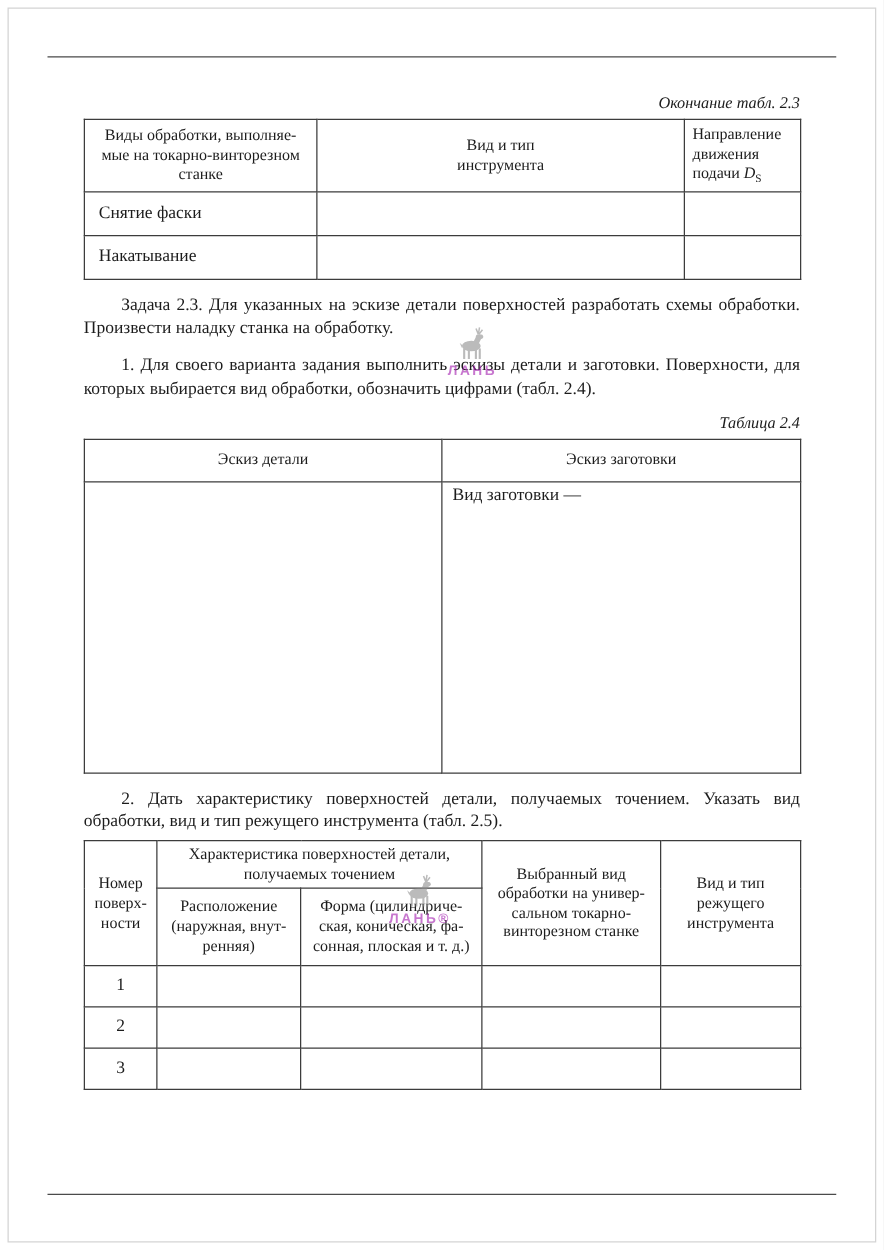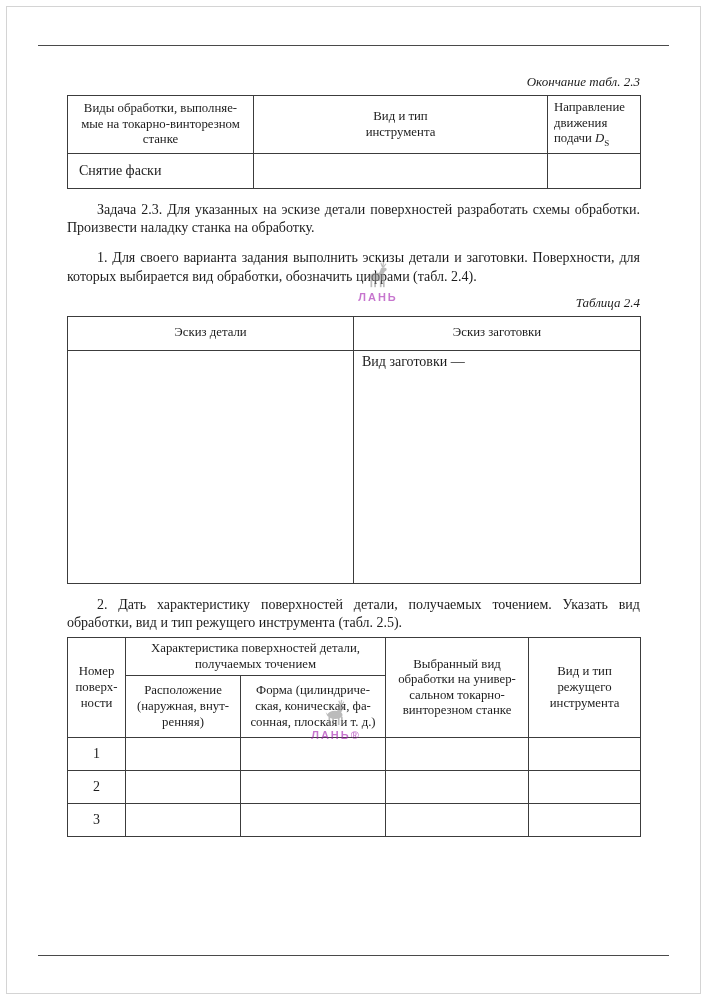--- a/index.html
+++ b/index.html
@@ -115,20 +115,25 @@
         <th class="center pre">Вид и тип
 инструмента</th>
         <th class="left pre"><span>Направление
 движения
 подачи</span> <i class="var">D</i><sub>S</sub></th>
       </tr>
     </thead>
     <tbody>
       <tr>
         <td class="opname">Снятие фаски</td>
+        <td></td>
+        <td></td>
+      </tr>
+      <tr>
+        <td class="opname">Накатывание</td>
         <td></td>
         <td></td>
       </tr>
     </tbody>
   </table>
 
   <p class="para"><b>Задача 2.3.</b><span> Для указанных на эскизе детали поверхностей разработать схемы обработки. Произвести наладку станка на обработку.</span></p>
 
   <p class="para">1. Для своего варианта задания выполнить эскизы детали и заготовки. Поверхности, для которых выбирается вид обработки, обозначить цифрами (табл. 2.4).</p>
 

